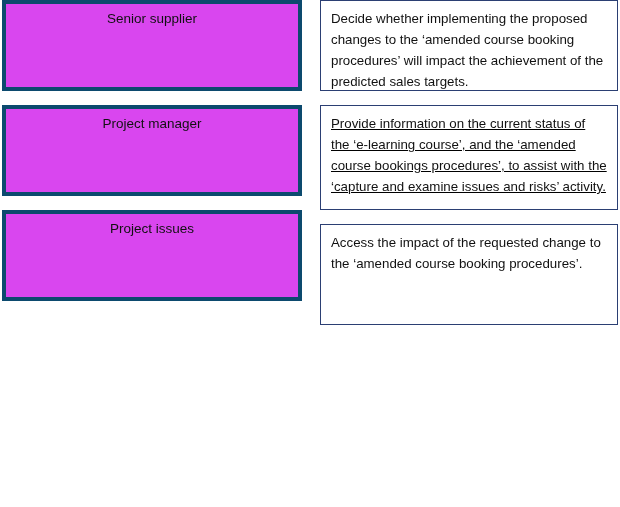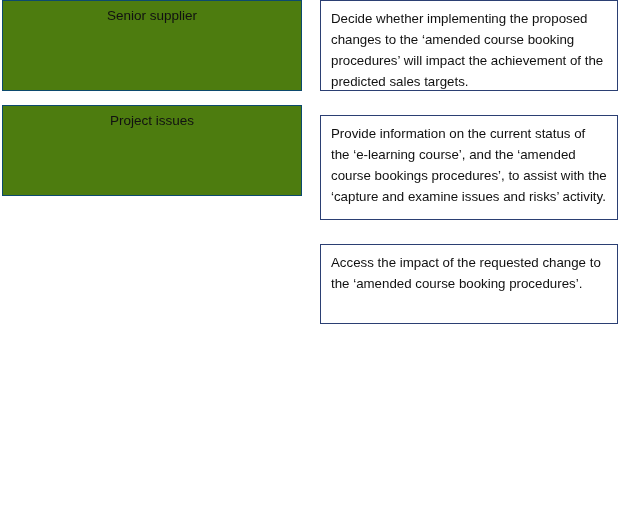--- a/index.html
+++ b/index.html
@@ -22,22 +22,22 @@
   .left-col {
     position: absolute;
     left: 2px;
     top: 0px;
     width: 300px;
   }
   .role-box {
     box-sizing: border-box;
     width: 300px;
     height: 91px;
-    border: 1px solid #0c4a6e;
-    background: #4d7c0f;
+    border: 4px solid #0c4a6e;
+    background: #d946ef;
     margin-bottom: 14px;
     display: block;
     position: relative;
   }
   .role-label {
     position: absolute;
     top: 7px;
     left: 0;
     right: 0;
     text-align: center;
@@ -50,44 +50,47 @@
     left: 320px;
     top: 0px;
     width: 298px;
   }
   .note-box {
     box-sizing: border-box;
     width: 298px;
     border: 1px solid #2b3f73;
     background: #ffffff;
     padding: 7px 10px 8px 10px;
-    margin-bottom: 24px;
+    margin-bottom: 14px;
   }
   .note-box p {
     margin: 0;
     font-size: 13.3px;
     line-height: 21px;
     color: #111111;
   }
   .note-1 { height: 91px; }
-  .note-2 { height: 105px; }
-  .note-3 { height: 80px; }
+  .note-2 { height: 105px; text-decoration: underline; }
+  .note-3 { height: 101px; }
 </style>
 </head>
 <body>
 
 <div class="board">
 
   <div class="left-col">
 
     <div class="role-box">
       <div class="role-label">Senior supplier</div>
     </div>
 
 
+    <div class="role-box">
+      <div class="role-label">Project manager</div>
+    </div>
 
 
     <div class="role-box">
       <div class="role-label">Project issues</div>
     </div>
 
   </div>
 
   <div class="right-col">
 

